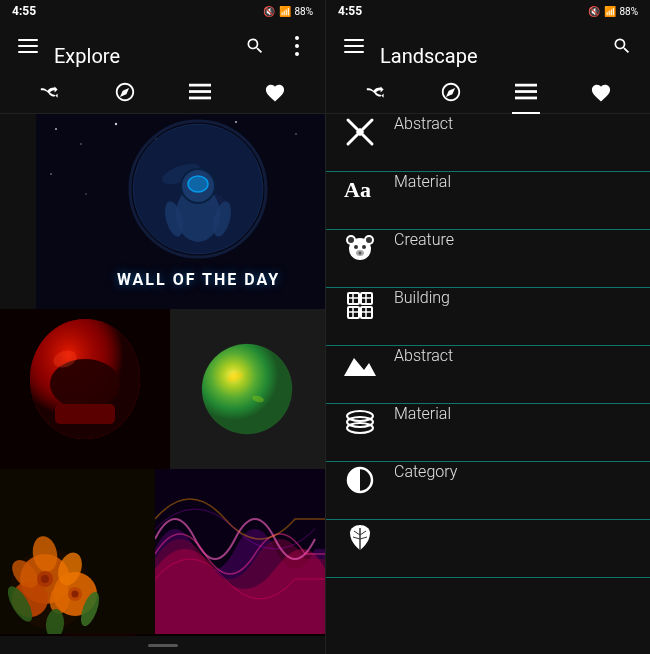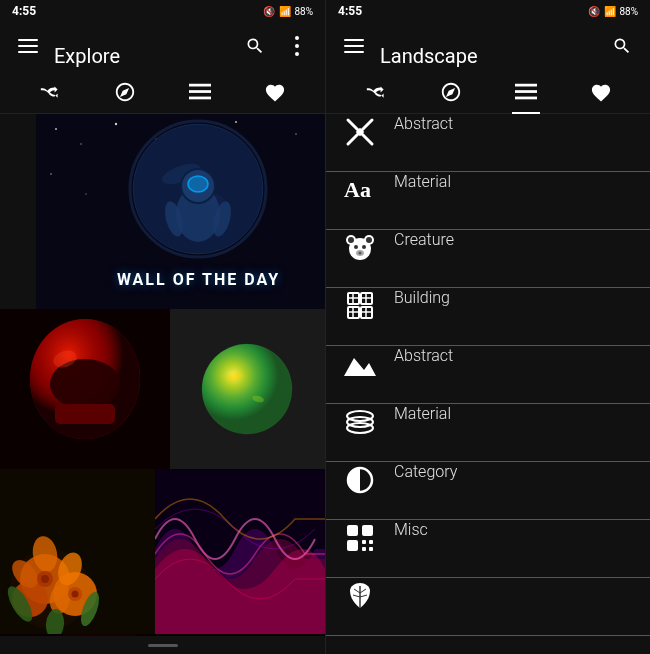--- a/index.html
+++ b/index.html
@@ -585,36 +585,20 @@
         <svg width="30" height="30" viewBox="0 0 30 30" fill="none">
 
           <circle cx="15" cy="15" r="12" fill="none" stroke="white" stroke-width="2.5"></circle>
 
           <path d="M15,3 A12,12 0 0,0 15,27 Z" fill="white"></path>
         </svg>
       </div>
       <span class="cat-label">Category</span>
     </div>
 
-    <div class="category-item">
-      <div class="cat-icon">
-        <svg width="30" height="30" viewBox="0 0 30 30" fill="white">
-
-          <rect x="2" y="2" width="11" height="11" rx="2" fill="white"></rect>
-          <rect x="17" y="2" width="11" height="11" rx="2" fill="white"></rect>
-          <rect x="2" y="17" width="11" height="11" rx="2" fill="white"></rect>
-
-          <rect x="17" y="17" width="4" height="4" rx="1" fill="white"></rect>
-          <rect x="24" y="17" width="4" height="4" rx="1" fill="white"></rect>
-          <rect x="17" y="24" width="4" height="4" rx="1" fill="white"></rect>
-          <rect x="24" y="24" width="4" height="4" rx="1" fill="white"></rect>
-        </svg>
-      </div>
-      <span class="cat-label">Misc</span>
-    </div>
 
     <div class="category-item">
       <div class="cat-icon">
         <svg width="30" height="30" viewBox="0 0 30 30" fill="white">
 
           <path d="M15,27 C15,27 5,20 5,10 C5,5 10,2 15,2 C20,2 25,5 25,10 C25,20 15,27 15,27 Z" fill="white"></path>
 
           <line x1="15" y1="27" x2="15" y2="5" stroke="#333" stroke-width="1.5"></line>
           <line x1="15" y1="12" x2="9" y2="8" stroke="#333" stroke-width="1"></line>
           <line x1="15" y1="16" x2="8" y2="14" stroke="#333" stroke-width="1"></line>

